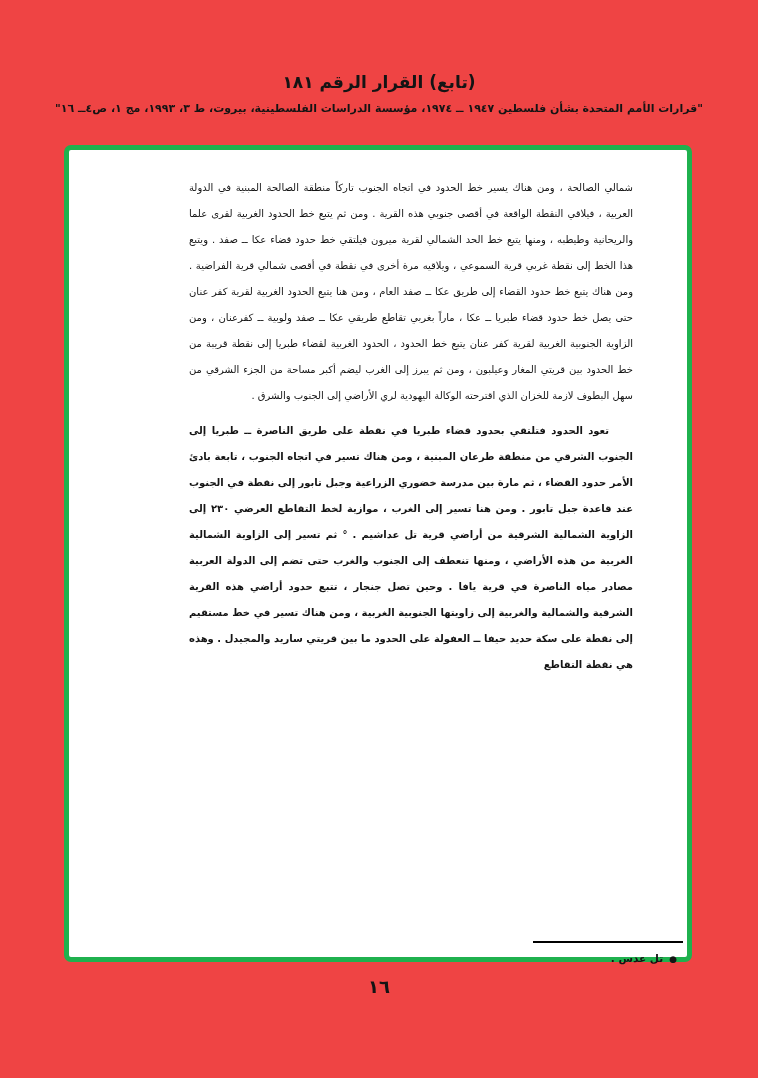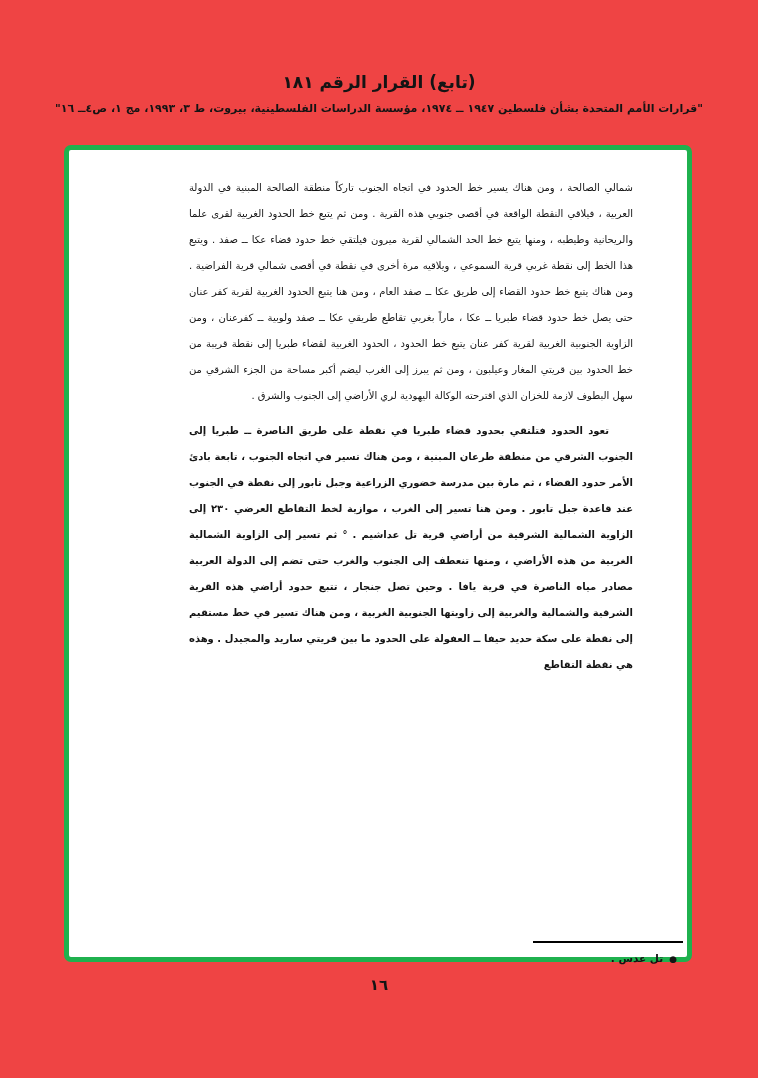--- a/index.html
+++ b/index.html
@@ -86,21 +86,21 @@
     margin-left: 6px;
     font-size: 9px;
     vertical-align: middle;
   }
   .page-number {
     position: absolute;
     top: 976px;
     left: 0;
     width: 100%;
     text-align: center;
-    font-size: 15px;
+    font-size: 18px;
     font-weight: bold;
   }
 </style>
 </head>
 <body>
 
 <div class="page">
 
   <div class="header">
     <div class="doc-title">(تابع) القرار الرقم ١٨١</div>

